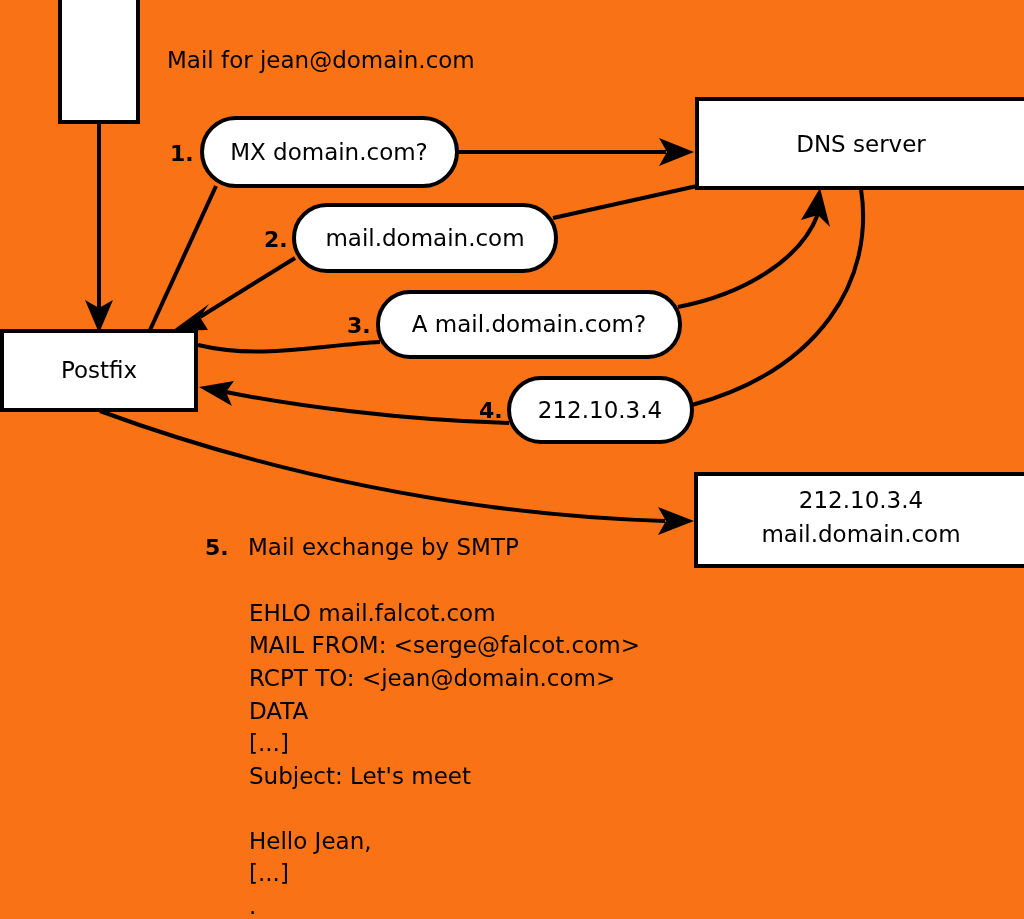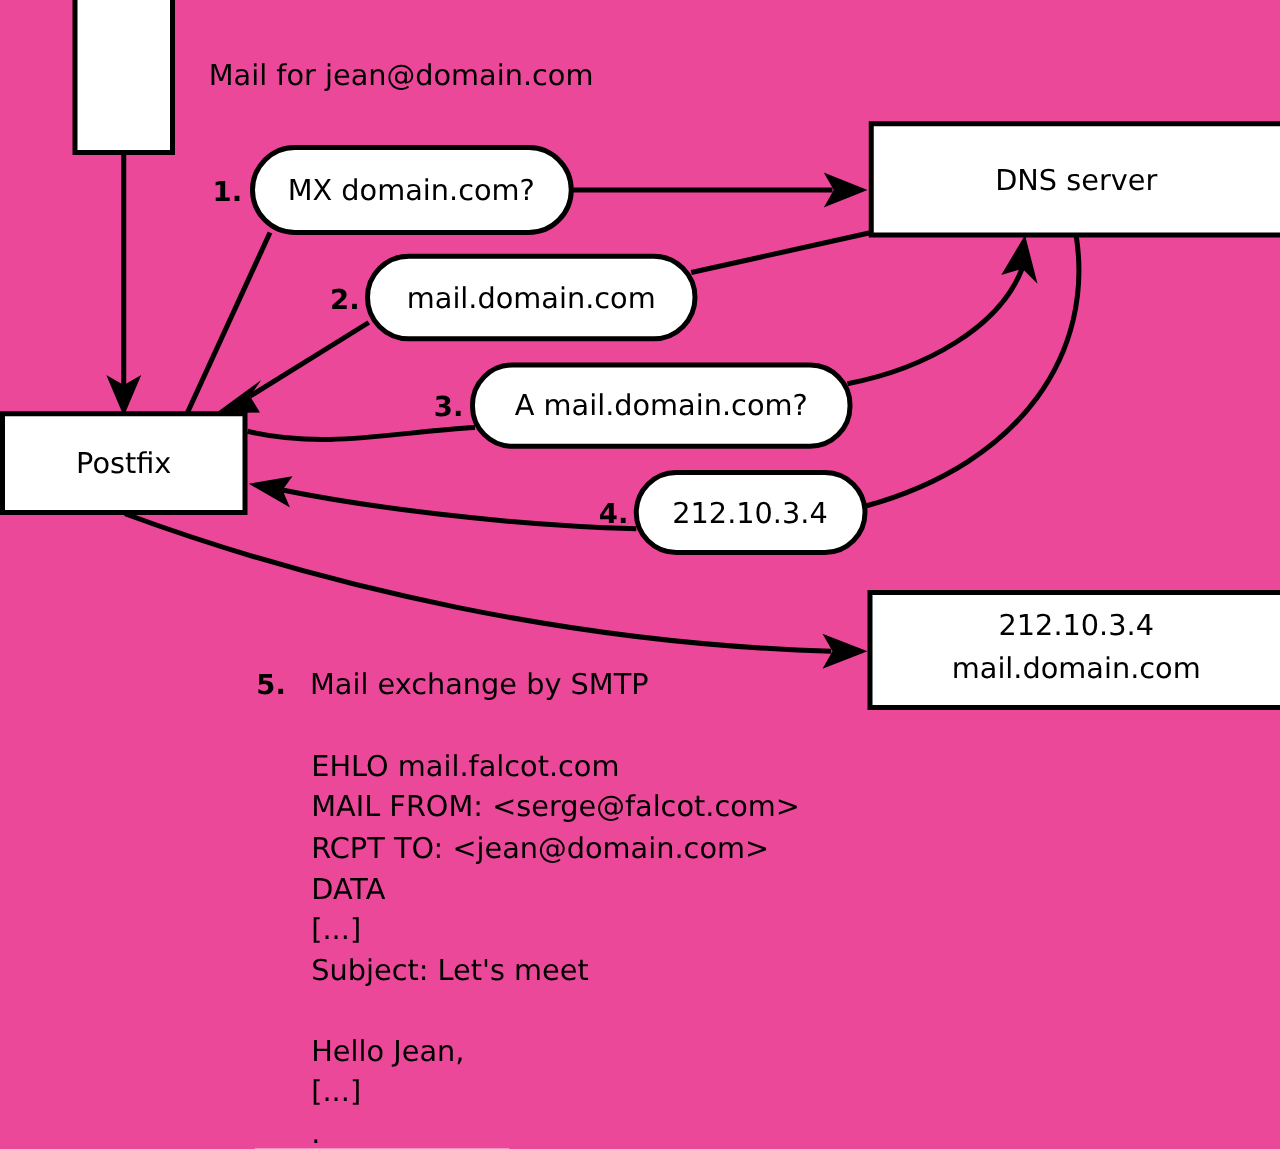--- a/index.html
+++ b/index.html
@@ -10,21 +10,21 @@
   body {
     width: 1024px;
     height: 919px;
     overflow: hidden;
     font-family: "DejaVu Sans", sans-serif;
   }
   #diagram-root {
     position: relative;
     width: 1024px;
     height: 919px;
-    background: #ec4899;
+    background: #f97316;
   }
   svg#diagram-svg {
     position: absolute;
     top: 0;
     left: 0;
     width: 1024px;
     height: 919px;
   }
   .node-box {
     fill: #ffffff;

